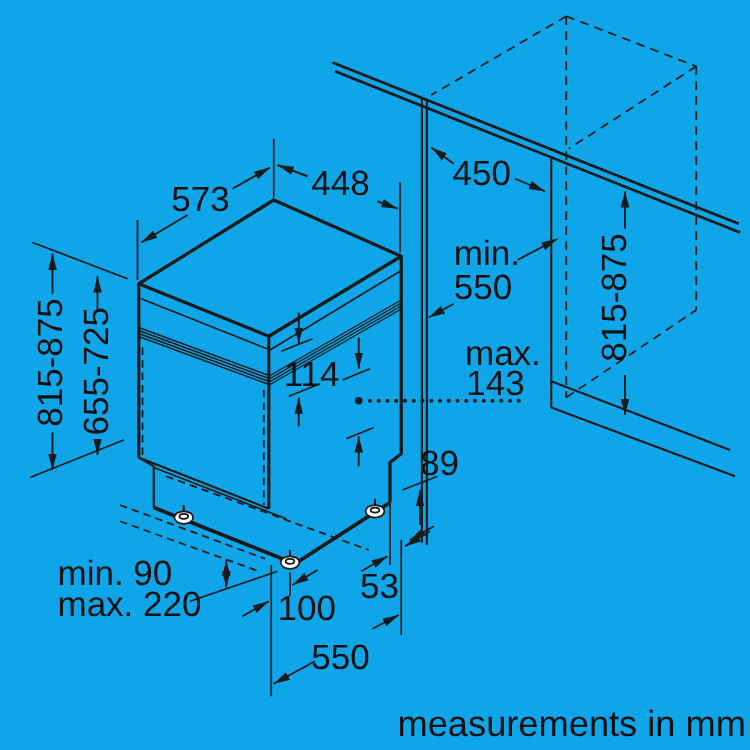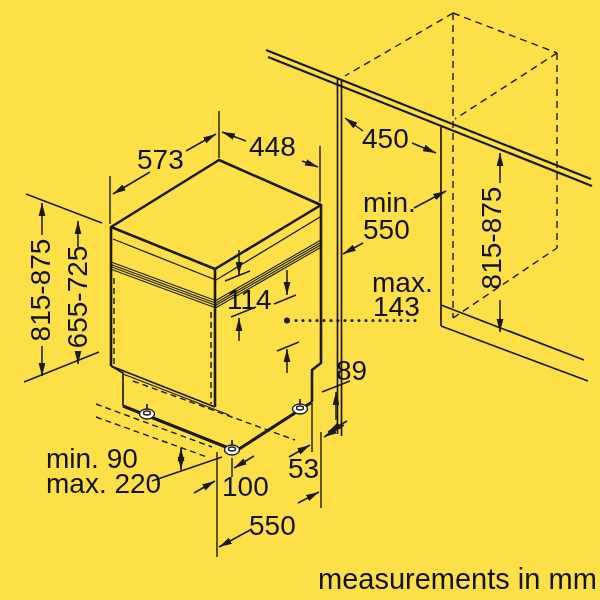--- a/index.html
+++ b/index.html
@@ -1,16 +1,16 @@
 <!DOCTYPE html>
 <html><head>
 <meta charset="utf-8">
 <style>
   html,body{margin:0;padding:0;background:#fff;}
-  #stage{position:relative;width:600px;height:600px;background:#fde047;overflow:hidden;
+  #stage{position:relative;width:600px;height:600px;background:#0ea5e9;overflow:hidden;
          font-family:"Liberation Sans", sans-serif;}
   svg{display:block}
   .ln{stroke:#1a1a1a;fill:none;stroke-width:1.5;}
   .w1{stroke-width:1.3;}
   .w2{stroke-width:1.7;}
   .w3{stroke-width:2.6;stroke-linejoin:round;}
   .heavy{stroke-width:3;stroke-linejoin:round;}
   .cnt{stroke-width:2.2;}
   .stripe{stroke-width:1.1;}
   .dashA{stroke-dasharray:6 4;stroke-width:1.4;}

